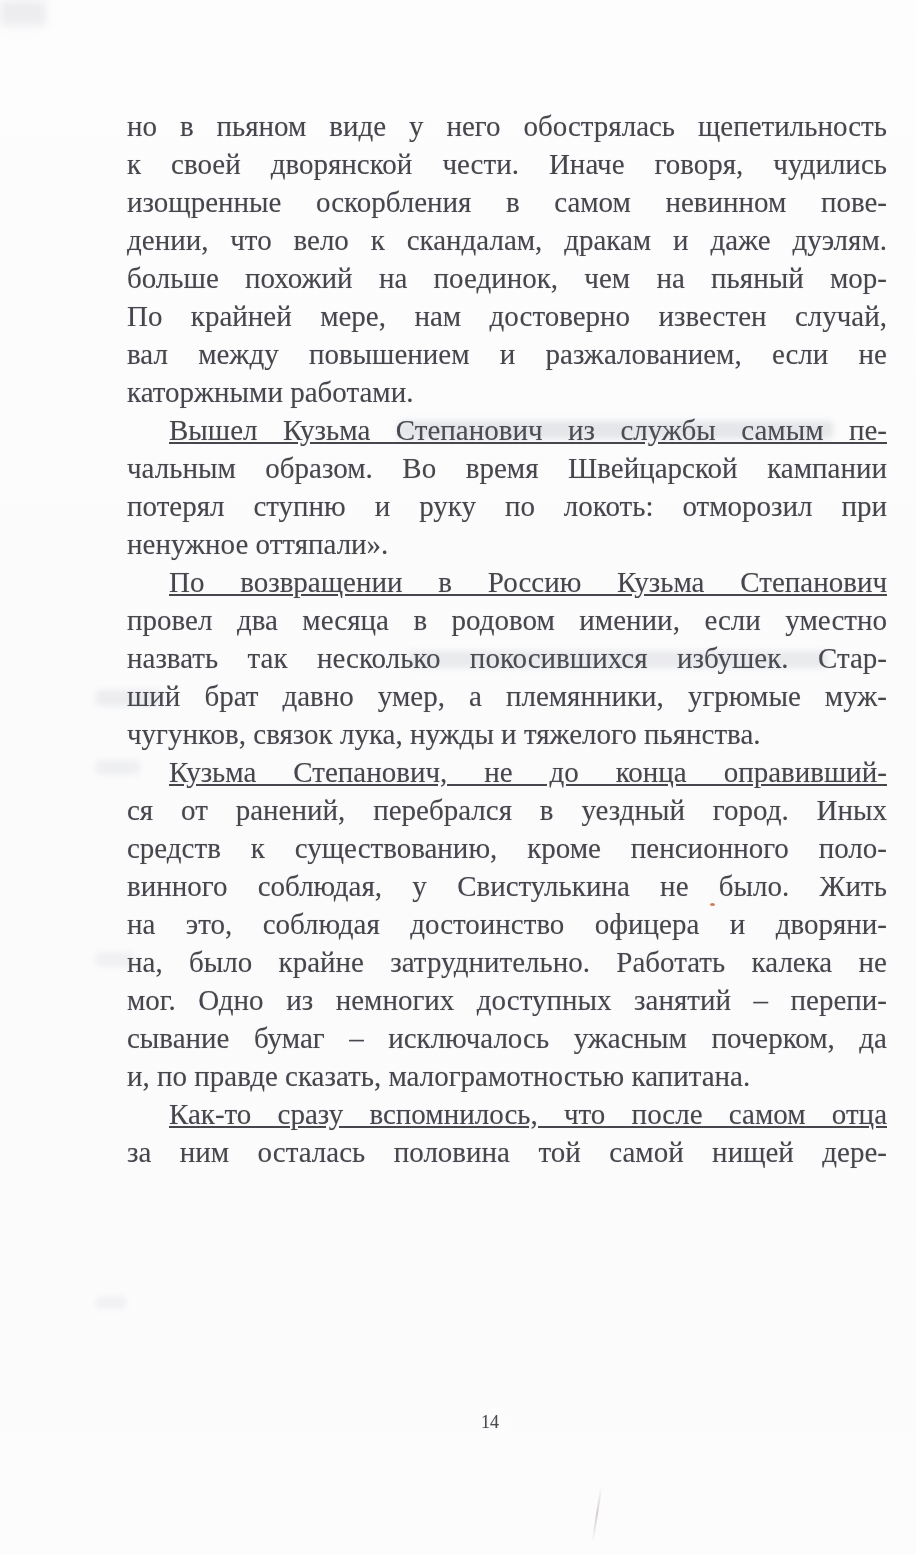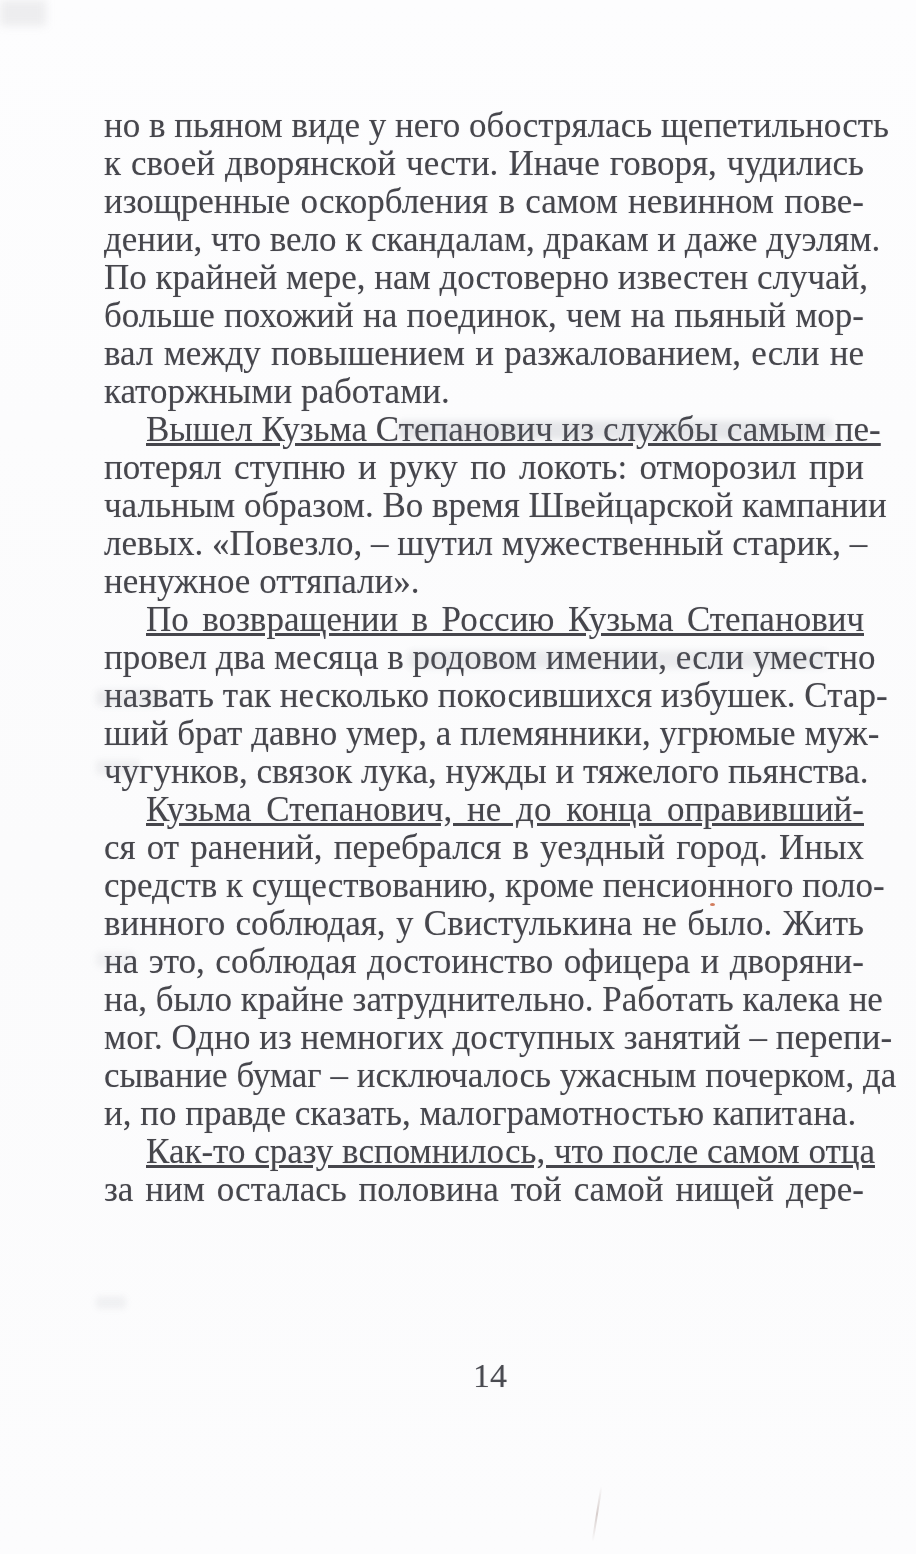--- a/index.html
+++ b/index.html
@@ -9,39 +9,39 @@
     background: #fcfcfd;
     font-family: "Liberation Serif", "DejaVu Serif", serif;
     overflow: hidden;
   }
   .page {
     position: absolute; inset: 0;
     background: linear-gradient(180deg, #fdfdfe 0%, #fbfbfc 55%, #fcfcfd 100%);
   }
   .text-block {
     position: absolute;
-    left: 104px; top: 107px; width: 760px;
+    left: 127px; top: 107px; width: 760px;
     color: #46464c;
-    font-size: 35px;
+    font-size: 29px;
     line-height: 38px;
     text-shadow: 0 0 1px rgba(90,90,100,0.35);
   }
   .ln {
     margin: 0;
     white-space: nowrap;
     text-align: justify;
   }
   .ln.fill { text-align-last: justify; }
   .ln.end  { text-align: left; text-align-last: left; }
   .ln.indent { text-indent: 42px; text-decoration: underline; }
   .pageno {
     position: absolute;
-    left: 110px; top: 1357px; width: 760px;
+    left: 110px; top: 1412px; width: 760px;
     text-align: center;
-    font-size: 34px;
+    font-size: 18px;
     color: #4a4b51;
     text-shadow: 0 0 1px rgba(90,90,100,0.35);
   }
   
   .ghost {
     position: absolute;
     background: rgba(115,118,132,0.16);
     filter: blur(3px);
     border-radius: 4px;
   }
@@ -74,28 +74,27 @@
 
 <div class="page">
 
   <div class="smudge-tl"></div>
 
   <div class="text-block">
     <p class="ln fill">но в пьяном виде у него обострялась щепетильность</p>
     <p class="ln fill">к своей дворянской чести. Иначе говоря, чудились</p>
     <p class="ln fill">изощренные оскорбления в самом невинном пове-</p>
     <p class="ln fill">дении, что вело к скандалам, дракам и даже дуэлям.</p>
+    <p class="ln fill">больше похожий на поединок, чем на пьяный мор-</p>
     <p class="ln fill">По крайней мере, нам достоверно известен случай,</p>
-    <p class="ln fill">больше похожий на поединок, чем на пьяный мор-</p>
     <p class="ln fill">вал между повышением и разжалованием, если не</p>
     <p class="ln end">каторжными работами.</p>
     <p class="ln fill indent">Вышел Кузьма Степанович из службы самым пе-</p>
+    <p class="ln fill">чальным образом. Во время Швейцарской кампании</p>
     <p class="ln fill">потерял ступню и руку по локоть: отморозил при</p>
-    <p class="ln fill">чальным образом. Во время Швейцарской кампании</p>
-    <p class="ln fill">левых. «Повезло, – шутил мужественный старик, –</p>
     <p class="ln end">ненужное оттяпали».</p>
     <p class="ln fill indent">По возвращении в Россию Кузьма Степанович</p>
     <p class="ln fill">провел два месяца в родовом имении, если уместно</p>
     <p class="ln fill">назвать так несколько покосившихся избушек. Стар-</p>
     <p class="ln fill">ший брат давно умер, а племянники, угрюмые муж-</p>
     <p class="ln end">чугунков, связок лука, нужды и тяжелого пьянства.</p>
     <p class="ln fill indent">Кузьма Степанович, не до конца оправивший-</p>
     <p class="ln fill">ся от ранений, перебрался в уездный город. Иных</p>
     <p class="ln fill">средств к существованию, кроме пенсионного поло-</p>
     <p class="ln fill">винного соблюдая, у Свистулькина не было. Жить</p>

